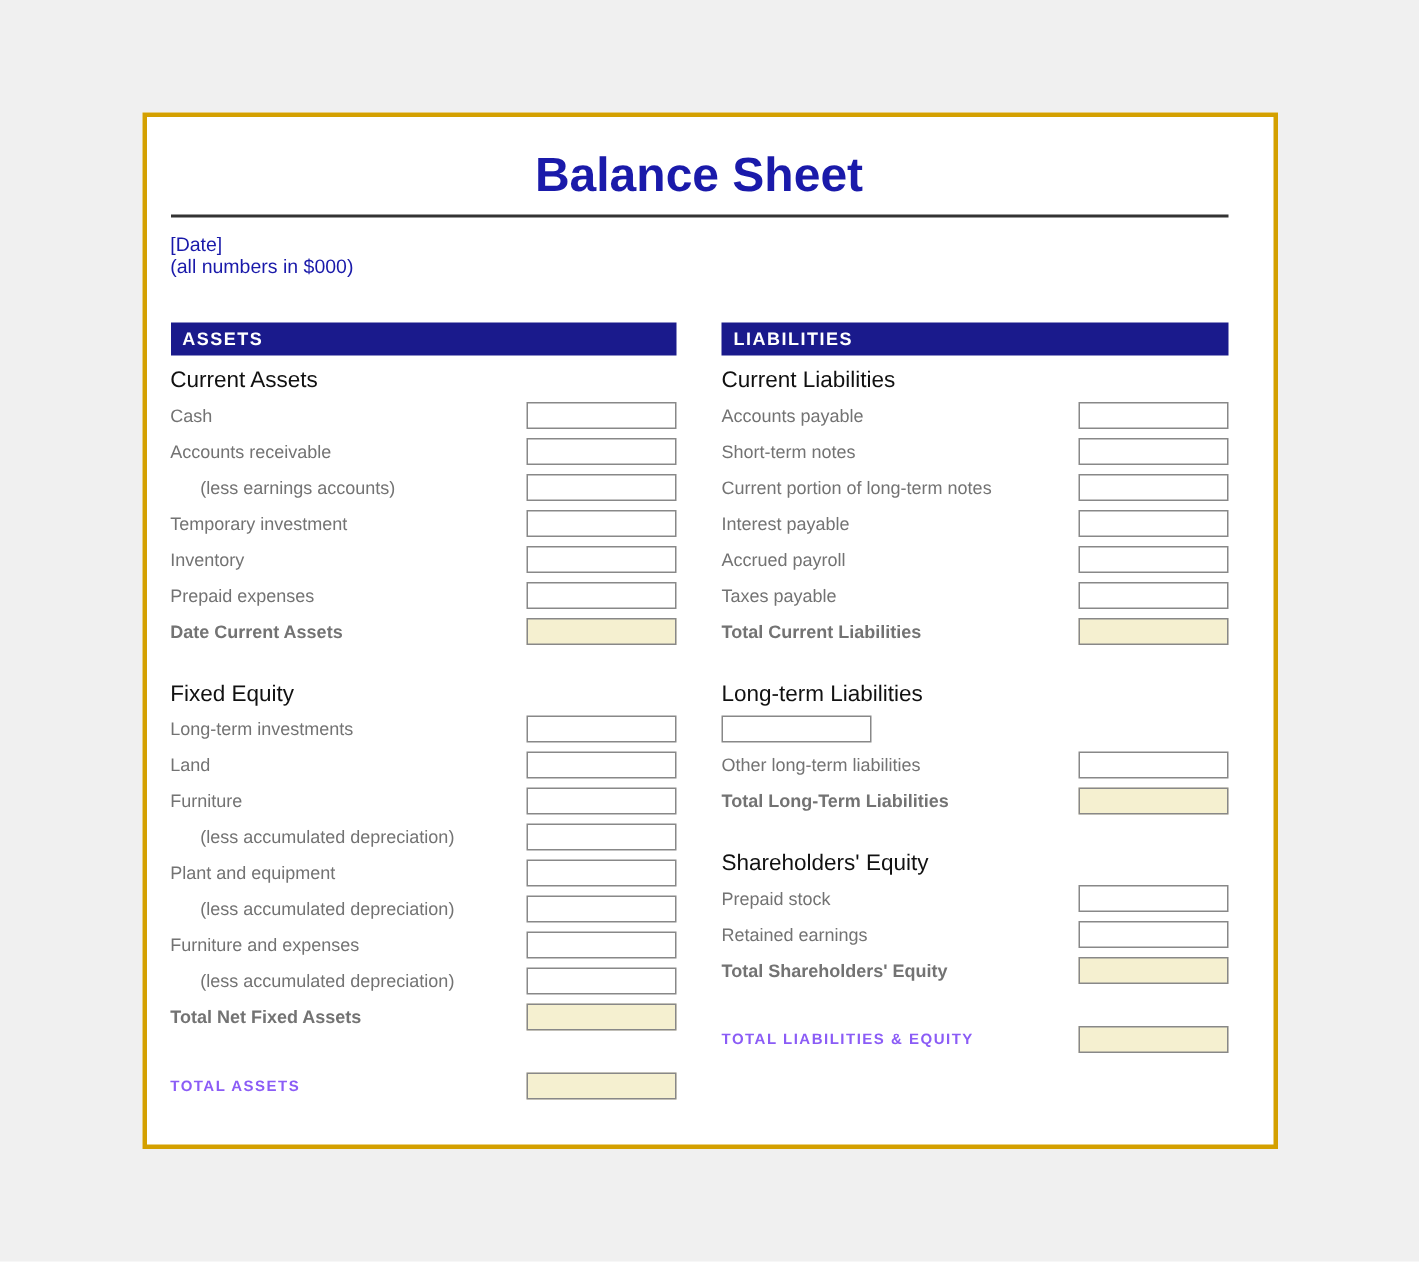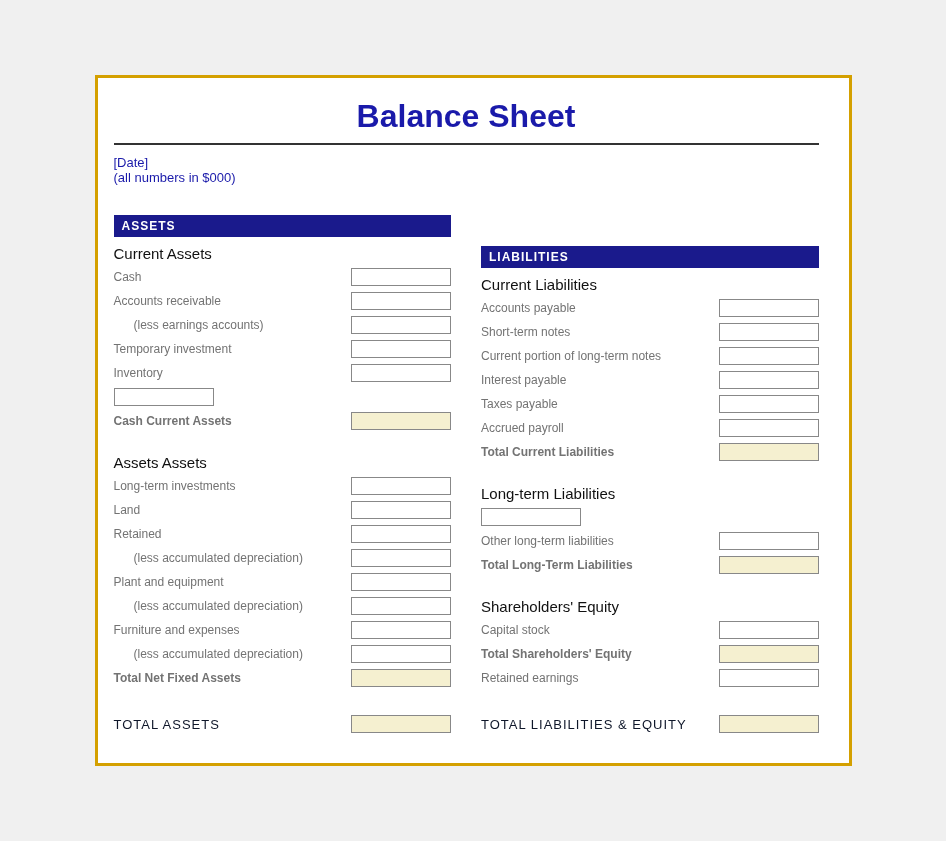--- a/index.html
+++ b/index.html
@@ -28,21 +28,20 @@
     }
     .subtitle {
       color: #1a1aaa;
       font-size: 13px;
       font-weight: normal;
       margin-bottom: 30px;
     }
     .columns {
       display: flex;
       gap: 30px;
-      align-items: flex-end;
     }
     .col {
       flex: 1;
     }
     .section-header {
       background: #1a1a8c;
       color: white;
       font-size: 12px;
       font-weight: bold;
       padding: 4px 8px;
@@ -90,23 +89,23 @@
       height: 16px;
     }
     .total-assets-row {
       display: flex;
       align-items: center;
       justify-content: space-between;
       margin-top: 20px;
       padding-top: 6px;
     }
     .total-assets-label {
-      font-size: 13px;
-      font-weight: normal;
-      color: #0f172a;
+      font-size: 10px;
+      font-weight: bold;
+      color: #8b5cf6;
       letter-spacing: 1px;
       text-transform: uppercase;
     }
   </style>
 </head>
 <body>
 
 <div class="page">
   <div class="title">Balance Sheet</div>
   <div class="subtitle">
@@ -140,44 +139,45 @@
         <span class="row-label">Temporary investment</span>
         <div class="input-box"></div>
       </div>
 
       <div class="row">
         <span class="row-label">Inventory</span>
         <div class="input-box"></div>
       </div>
 
       <div class="row">
-        <div class="input-box"></div>
-      </div>
-
-      <div class="row">
-        <span class="row-label total">Cash Current Assets</span>
+        <span class="row-label">Prepaid expenses</span>
+        <div class="input-box"></div>
+      </div>
+
+      <div class="row">
+        <span class="row-label total">Date Current Assets</span>
         <div class="input-box total-box"></div>
       </div>
 
       <div class="spacer"></div>
 
-      <div class="section-title">Assets Assets</div>
+      <div class="section-title">Fixed Equity</div>
 
       <div class="row">
         <span class="row-label">Long-term investments</span>
         <div class="input-box"></div>
       </div>
 
       <div class="row">
         <span class="row-label">Land</span>
         <div class="input-box"></div>
       </div>
 
       <div class="row">
-        <span class="row-label">Retained</span>
+        <span class="row-label">Furniture</span>
         <div class="input-box"></div>
       </div>
 
       <div class="row">
         <span class="row-label indented">(less accumulated depreciation)</span>
         <div class="input-box"></div>
       </div>
 
       <div class="row">
         <span class="row-label">Plant and equipment</span>
@@ -229,30 +229,30 @@
         <span class="row-label">Current portion of long-term notes</span>
         <div class="input-box"></div>
       </div>
 
       <div class="row">
         <span class="row-label">Interest payable</span>
         <div class="input-box"></div>
       </div>
 
       <div class="row">
+        <span class="row-label">Accrued payroll</span>
+        <div class="input-box"></div>
+      </div>
+
+      <div class="row">
         <span class="row-label">Taxes payable</span>
         <div class="input-box"></div>
       </div>
 
       <div class="row">
-        <span class="row-label">Accrued payroll</span>
-        <div class="input-box"></div>
-      </div>
-
-      <div class="row">
         <span class="row-label total">Total Current Liabilities</span>
         <div class="input-box total-box"></div>
       </div>
 
       <div class="spacer"></div>
 
       <div class="section-title">Long-term Liabilities</div>
 
       <div class="row">
         <div class="input-box"></div>
@@ -266,32 +266,32 @@
       <div class="row">
         <span class="row-label total">Total Long-Term Liabilities</span>
         <div class="input-box total-box"></div>
       </div>
 
       <div class="spacer"></div>
 
       <div class="section-title">Shareholders' Equity</div>
 
       <div class="row">
-        <span class="row-label">Capital stock</span>
+        <span class="row-label">Prepaid stock</span>
+        <div class="input-box"></div>
+      </div>
+
+      <div class="row">
+        <span class="row-label">Retained earnings</span>
         <div class="input-box"></div>
       </div>
 
       <div class="row">
         <span class="row-label total">Total Shareholders' Equity</span>
         <div class="input-box total-box"></div>
-      </div>
-
-      <div class="row">
-        <span class="row-label">Retained earnings</span>
-        <div class="input-box"></div>
       </div>
 
       <div class="total-assets-row">
         <span class="total-assets-label">TOTAL LIABILITIES &amp; EQUITY</span>
         <div class="input-box total-box"></div>
       </div>
     </div>
   </div>
 </div>
 

